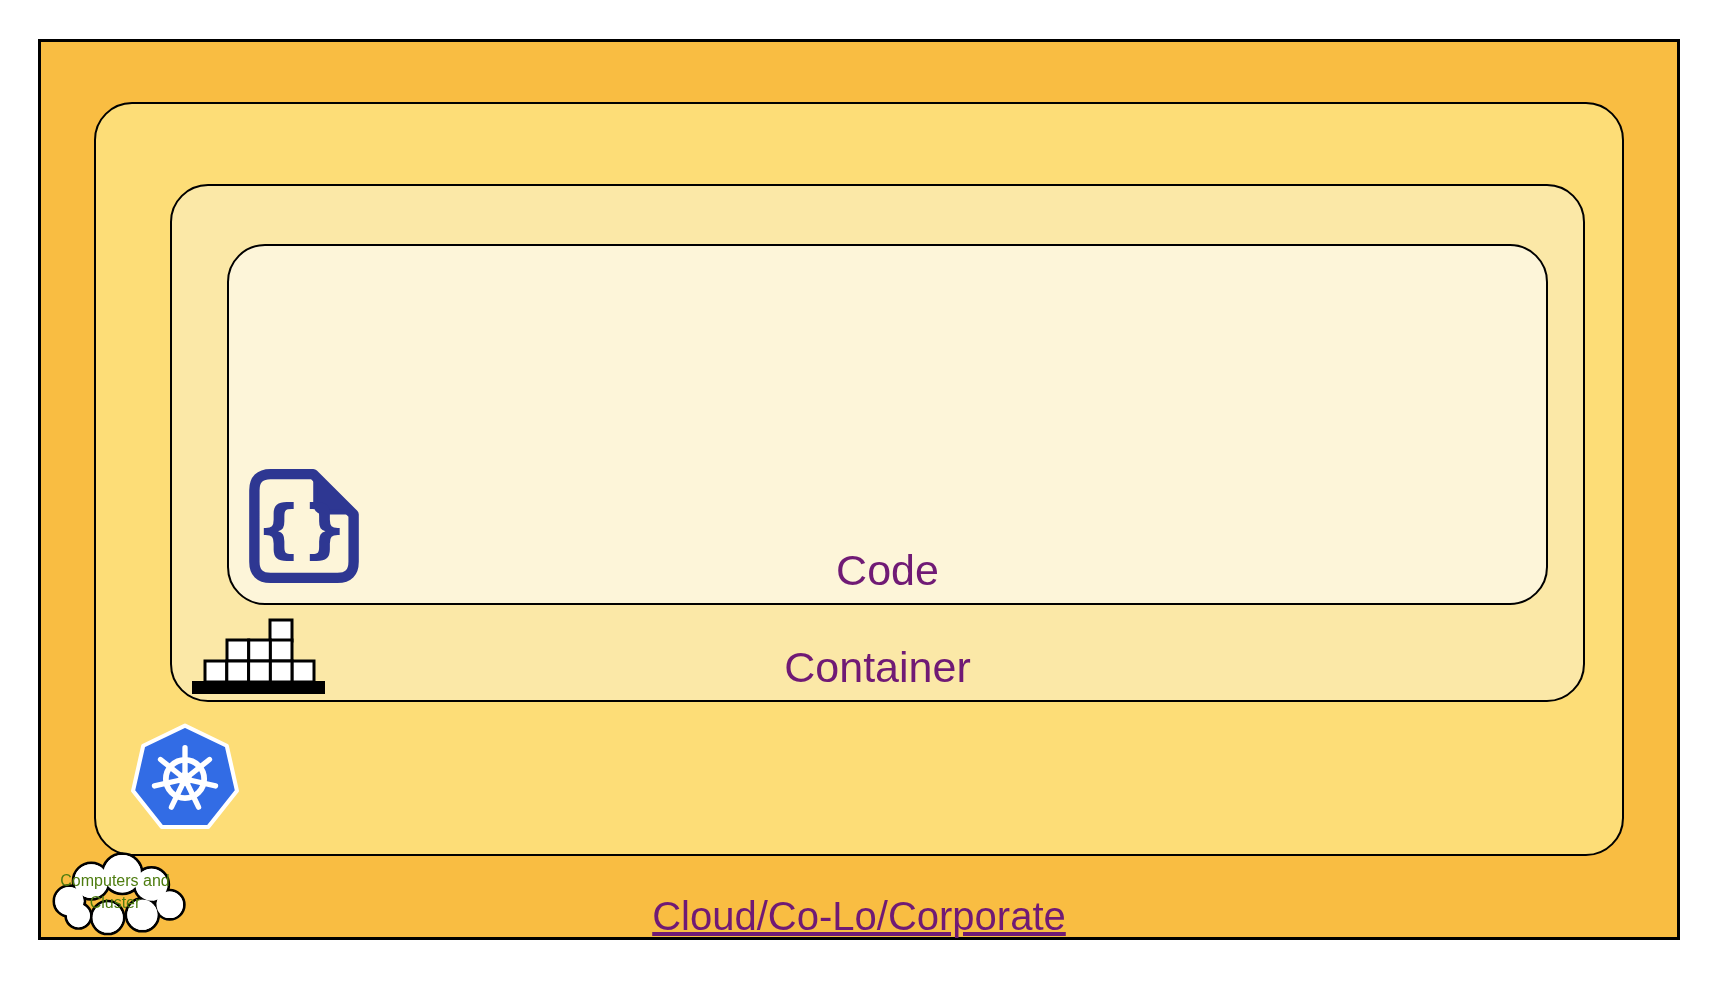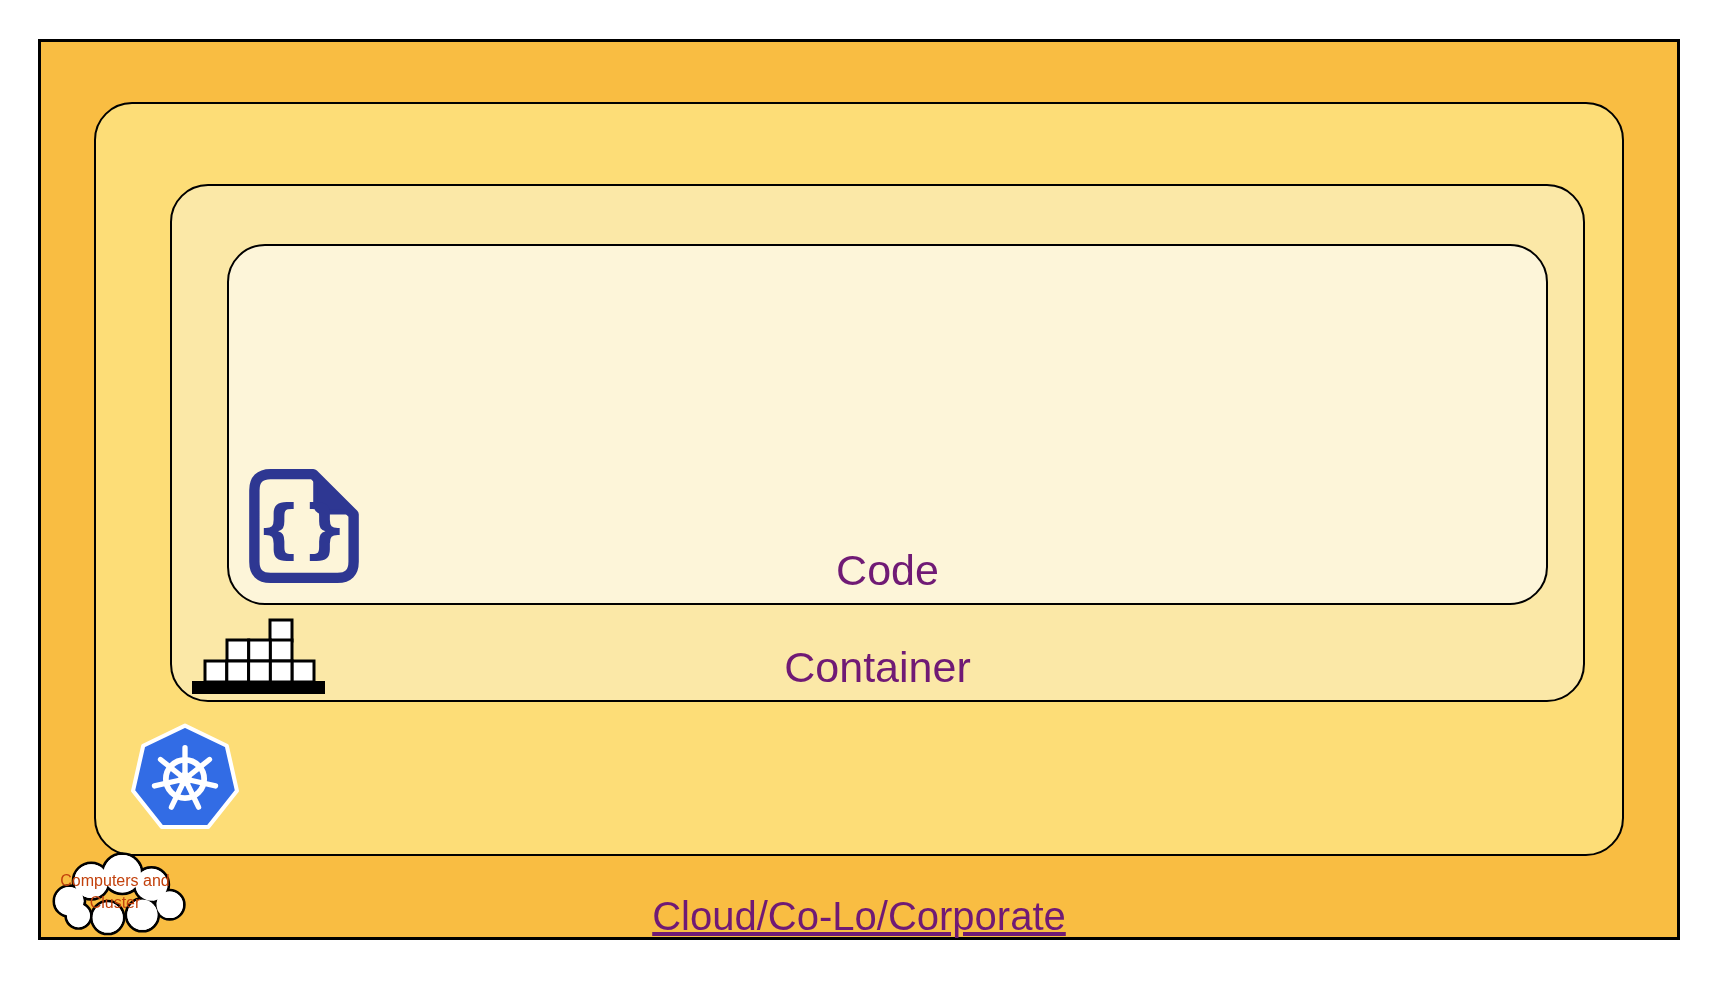--- a/index.html
+++ b/index.html
@@ -39,21 +39,21 @@
   .icon{position:absolute;}
   #icon-code{left:17px;top:220px;width:116px;height:120px;}
   #icon-container{left:20px;top:432px;width:133px;height:76px;}
   #icon-k8s{left:31px;top:616px;width:116px;height:118px;}
   #cloud-callout{
     position:absolute;left:42px;top:846px;width:146px;height:92px;z-index:10;
   }
   #cloud-callout svg{position:absolute;left:0;top:0;width:100%;height:100%;}
   #cloud-text{
     position:absolute;left:8px;right:8px;top:24px;
-    text-align:center;font-size:16px;line-height:1.35;color:#c2410c;
+    text-align:center;font-size:16px;line-height:1.35;color:#4d7c0f;
   }
   
   .code-outline{fill:none;stroke:var(--code-icon-navy,#2E3792);stroke-width:9;stroke-linejoin:round;}
   .code-fold{fill:var(--code-icon-navy,#2E3792);stroke:var(--code-icon-navy,#2E3792);stroke-width:4;stroke-linejoin:round;}
   .code-braces{fill:var(--code-icon-navy,#2E3792);font-family:"DejaVu Sans",sans-serif;font-weight:bold;font-size:56px;}
   .crate{fill:#ffffff;stroke:#000;stroke-width:3;}
   .crate-base{fill:#000;}
   .hept{fill:var(--kubernetes-blue,#326CE5);stroke:#ffffff;stroke-width:3.5;stroke-linejoin:round;}
   .helm{stroke:#ffffff;stroke-width:4.6;stroke-linecap:round;fill:none;}
   .helm-ring{stroke:#ffffff;stroke-width:5;fill:none;}

